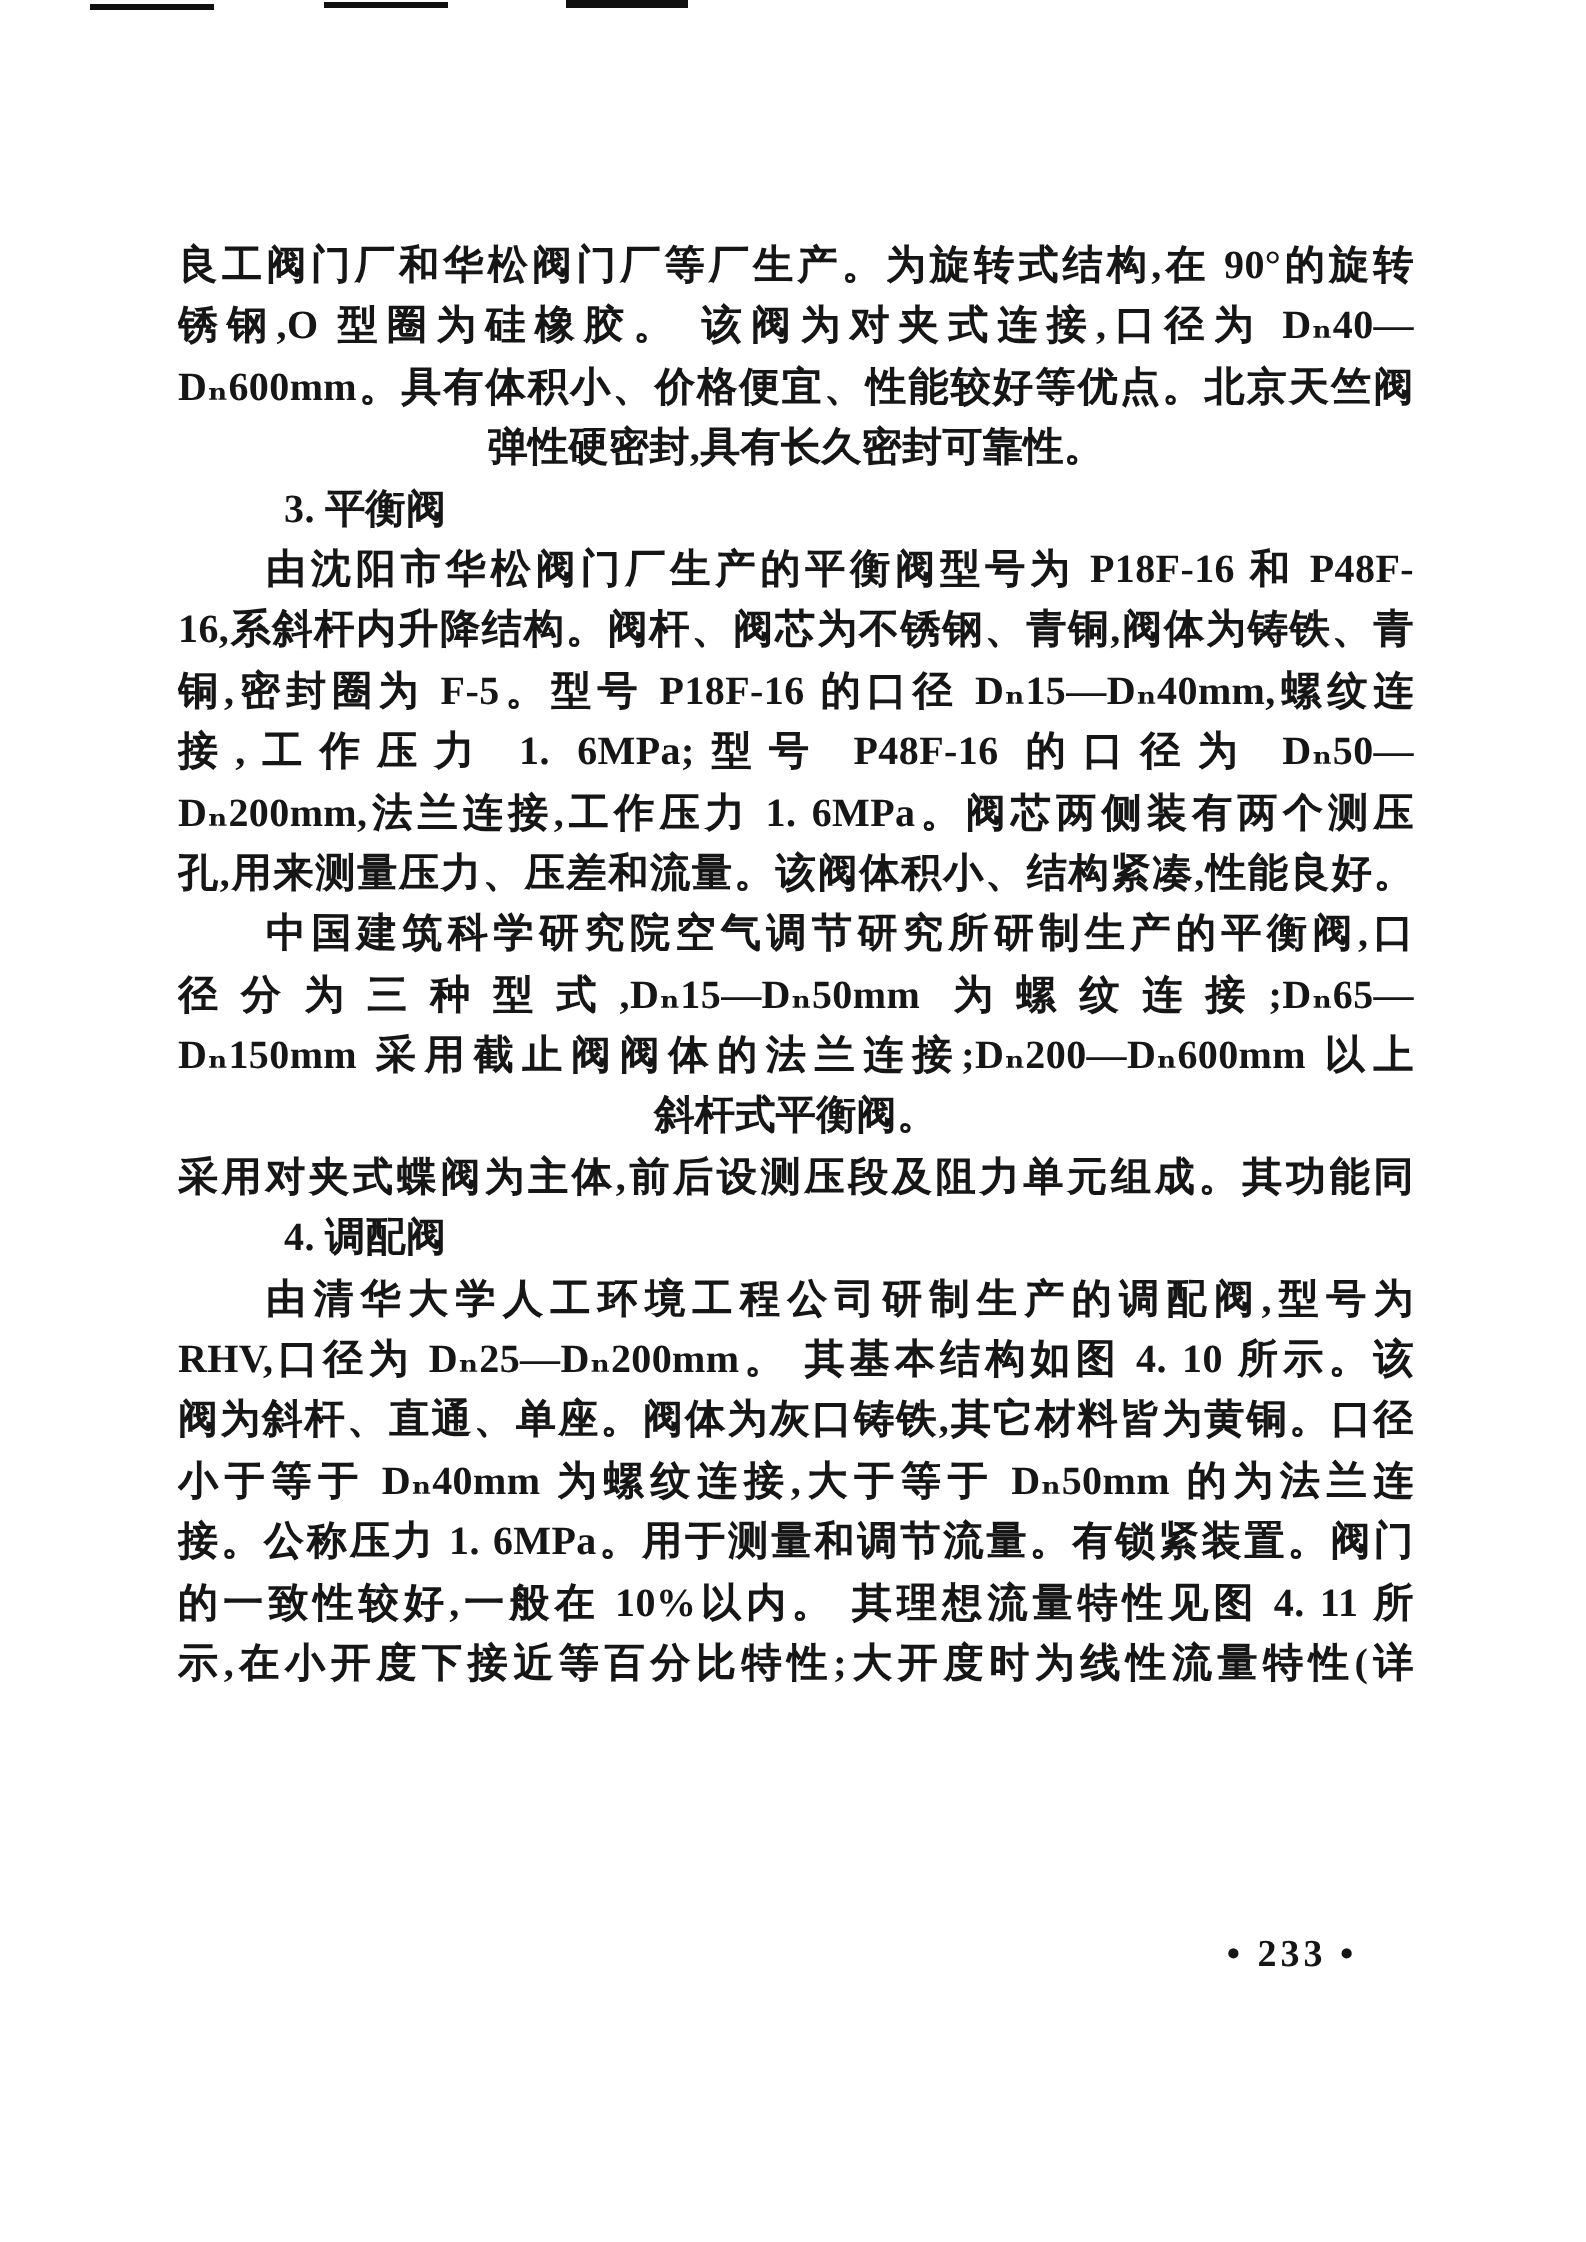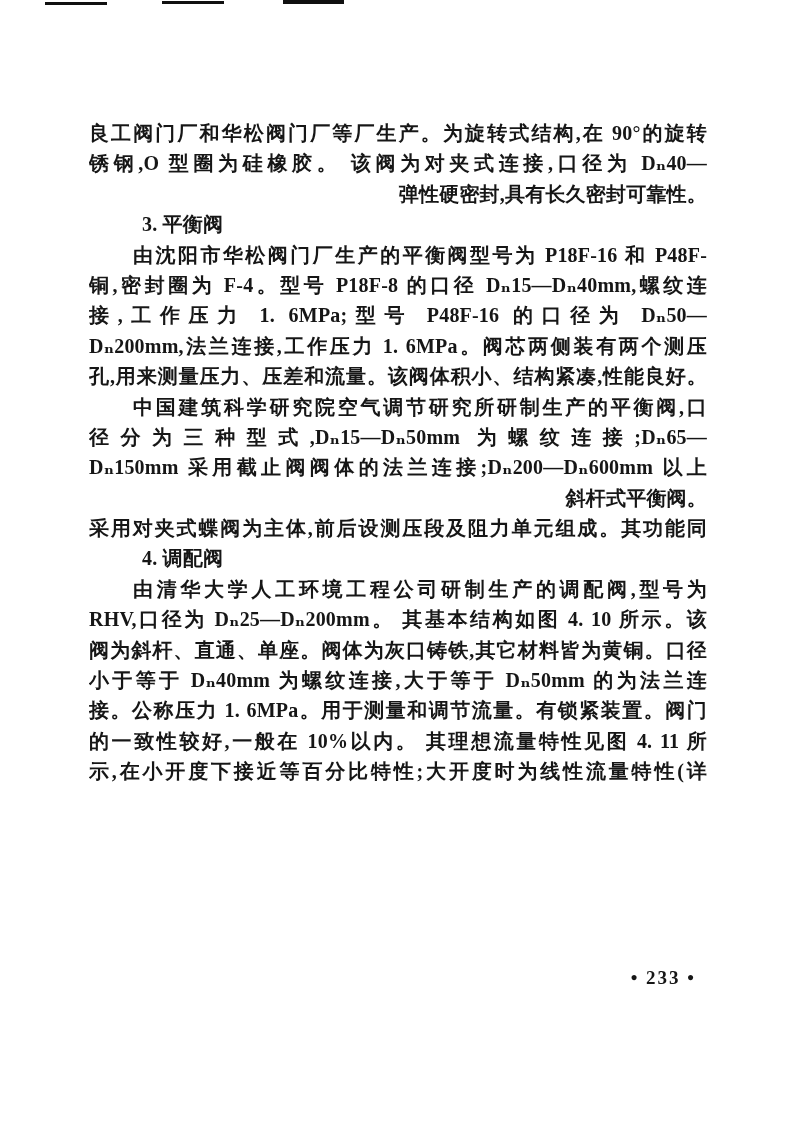--- a/index.html
+++ b/index.html
@@ -25,21 +25,21 @@
     top: 118px;
     width: 618px;
     font-size: 20px;
     line-height: 30.4px;
     font-weight: 600;
     letter-spacing: 0.2px;
   }
   .line {
     height: 30.4px;
     white-space: nowrap;
-    text-align: right;
+    text-align: center;
   }
   .line.fill {
     white-space: normal;
     text-align: justify;
     -moz-text-align-last: justify;
     text-align-last: justify;
     text-justify: inter-character;
     overflow: hidden;
   }
   .line.indent { text-indent: 44px; }
@@ -49,39 +49,41 @@
     font-weight: 600;
   }
   .pagenum {
     position: absolute;
     left: 596px;
     top: 967px;
     width: 100px;
     font-size: 19px;
     letter-spacing: 2px;
     font-weight: 600;
-    text-align: right;
+    text-align: center;
   }
 </style>
 </head>
 <body>
 
 <div class="page">
 
   <div class="scan-mark m1"></div>
   <div class="scan-mark m2"></div>
   <div class="scan-mark m3"></div>
 
   <div class="textblock" id="textblock">
       <div class="line fill">良工阀门厂和华松阀门厂等厂生产。为旋转式结构,在 90°的旋转</div>
       <div class="line fill">锈钢,O 型圈为硅橡胶。 该阀为对夹式连接,口径为 Dₙ40—</div>
+      <div class="line fill">Dₙ600mm。具有体积小、价格便宜、性能较好等优点。北京天竺阀</div>
       <div class="line">弹性硬密封,具有长久密封可靠性。</div>
       <div class="heading">3. 平衡阀</div>
       <div class="line fill indent">由沈阳市华松阀门厂生产的平衡阀型号为 P18F-16 和 P48F-</div>
-      <div class="line fill">铜,密封圈为 F-4。型号 P18F-8 的口径 Dₙ15—Dₙ40mm,螺纹连</div>
+      <div class="line fill">16,系斜杆内升降结构。阀杆、阀芯为不锈钢、青铜,阀体为铸铁、青</div>
+      <div class="line fill">铜,密封圈为 F-5。型号 P18F-16 的口径 Dₙ15—Dₙ40mm,螺纹连</div>
       <div class="line fill">接,工作压力 1. 6MPa;型号 P48F-16 的口径为 Dₙ50—</div>
       <div class="line fill">Dₙ200mm,法兰连接,工作压力 1. 6MPa。阀芯两侧装有两个测压</div>
       <div class="line fill">孔,用来测量压力、压差和流量。该阀体积小、结构紧凑,性能良好。</div>
       <div class="line fill indent">中国建筑科学研究院空气调节研究所研制生产的平衡阀,口</div>
       <div class="line fill">径分为三种型式,Dₙ15—Dₙ50mm 为螺纹连接;Dₙ65—</div>
       <div class="line fill">Dₙ150mm 采用截止阀阀体的法兰连接;Dₙ200—Dₙ600mm 以上</div>
       <div class="line">斜杆式平衡阀。</div>
       <div class="line fill">采用对夹式蝶阀为主体,前后设测压段及阻力单元组成。其功能同</div>
       <div class="heading">4. 调配阀</div>
       <div class="line fill indent">由清华大学人工环境工程公司研制生产的调配阀,型号为</div>

